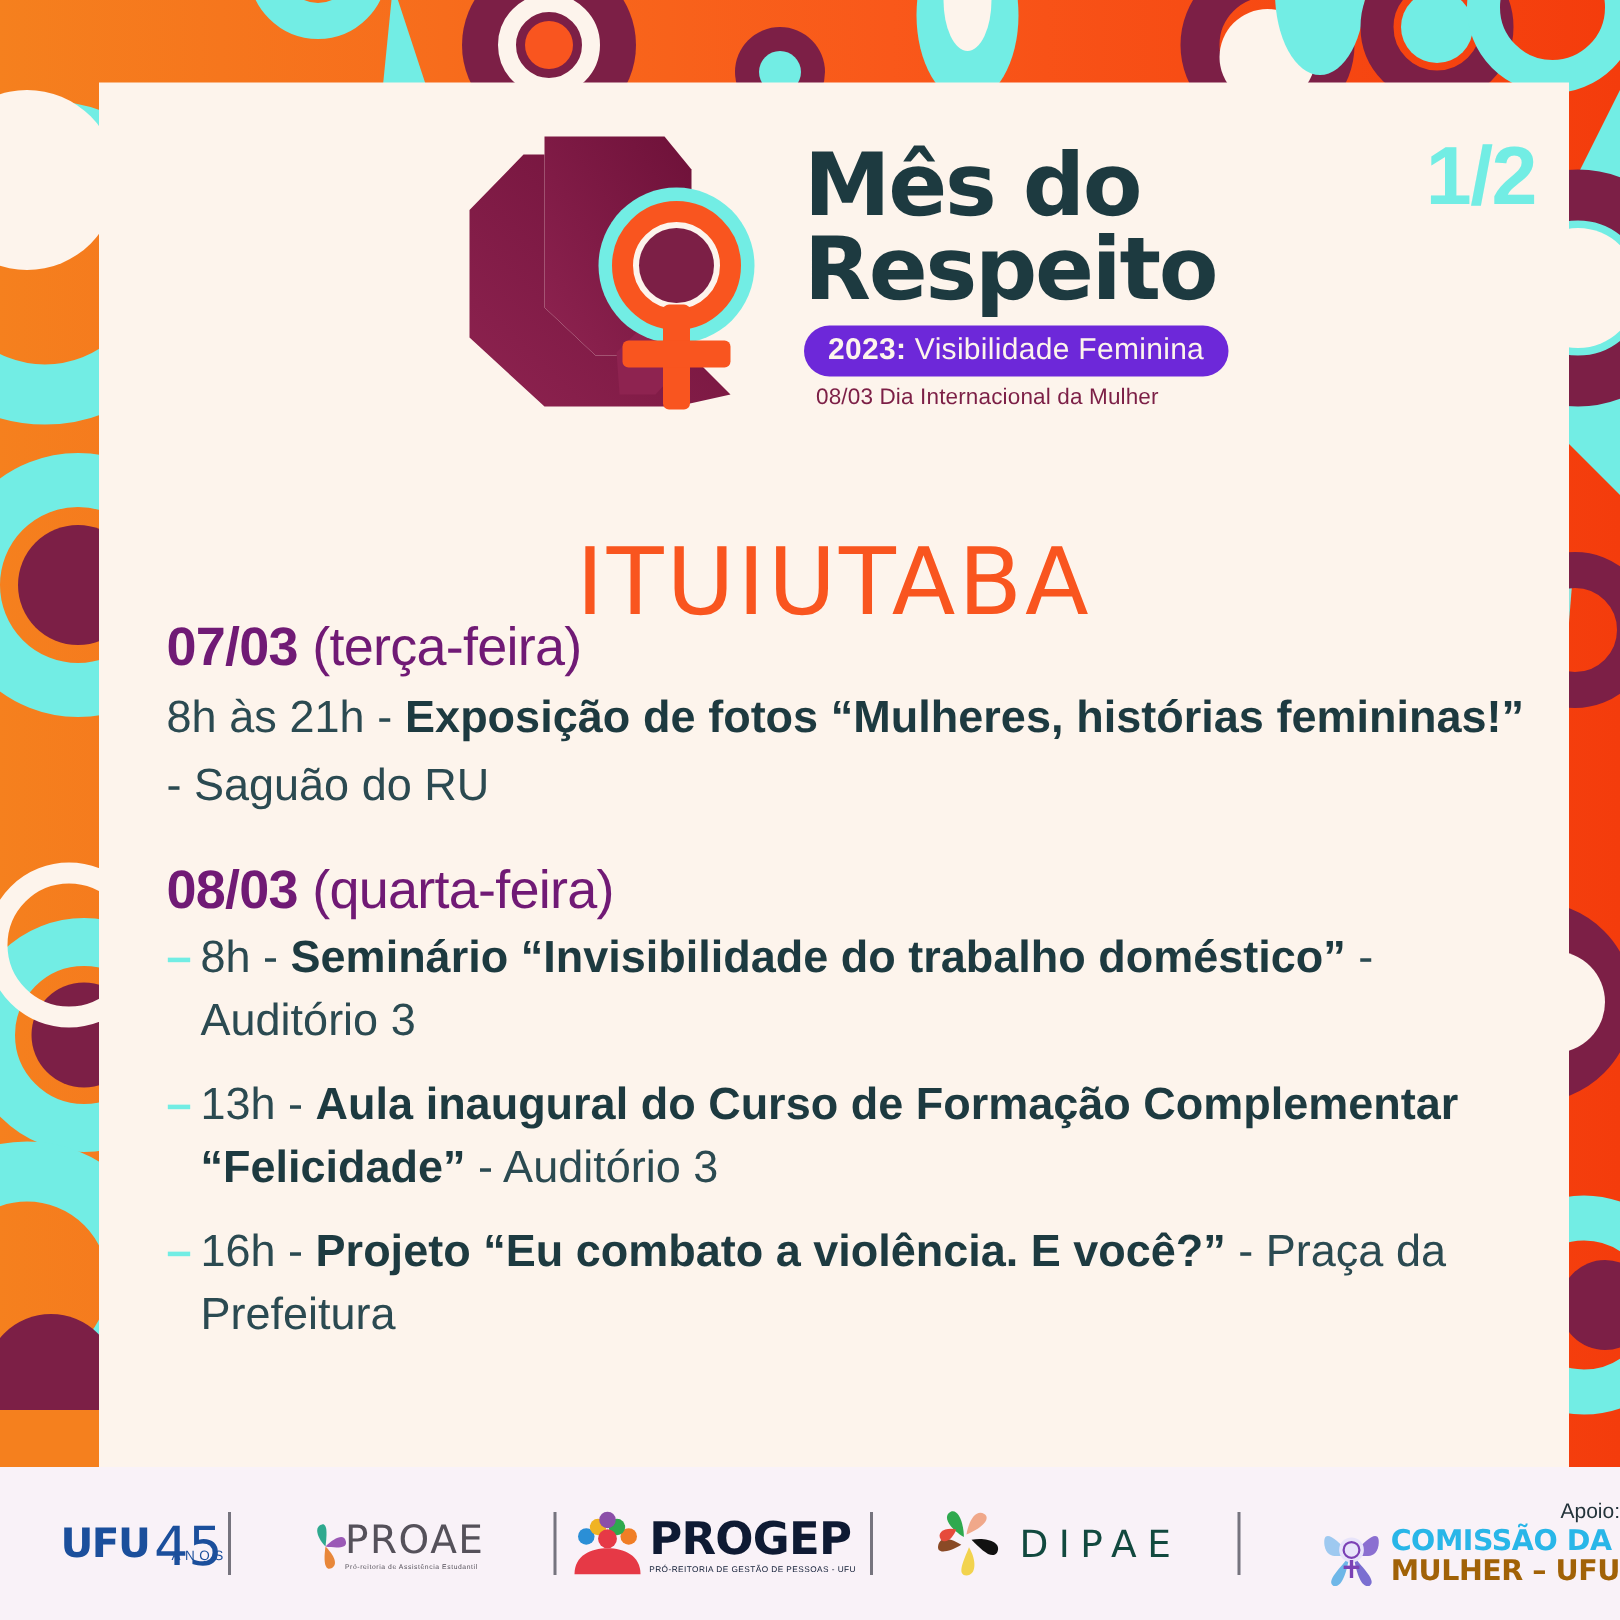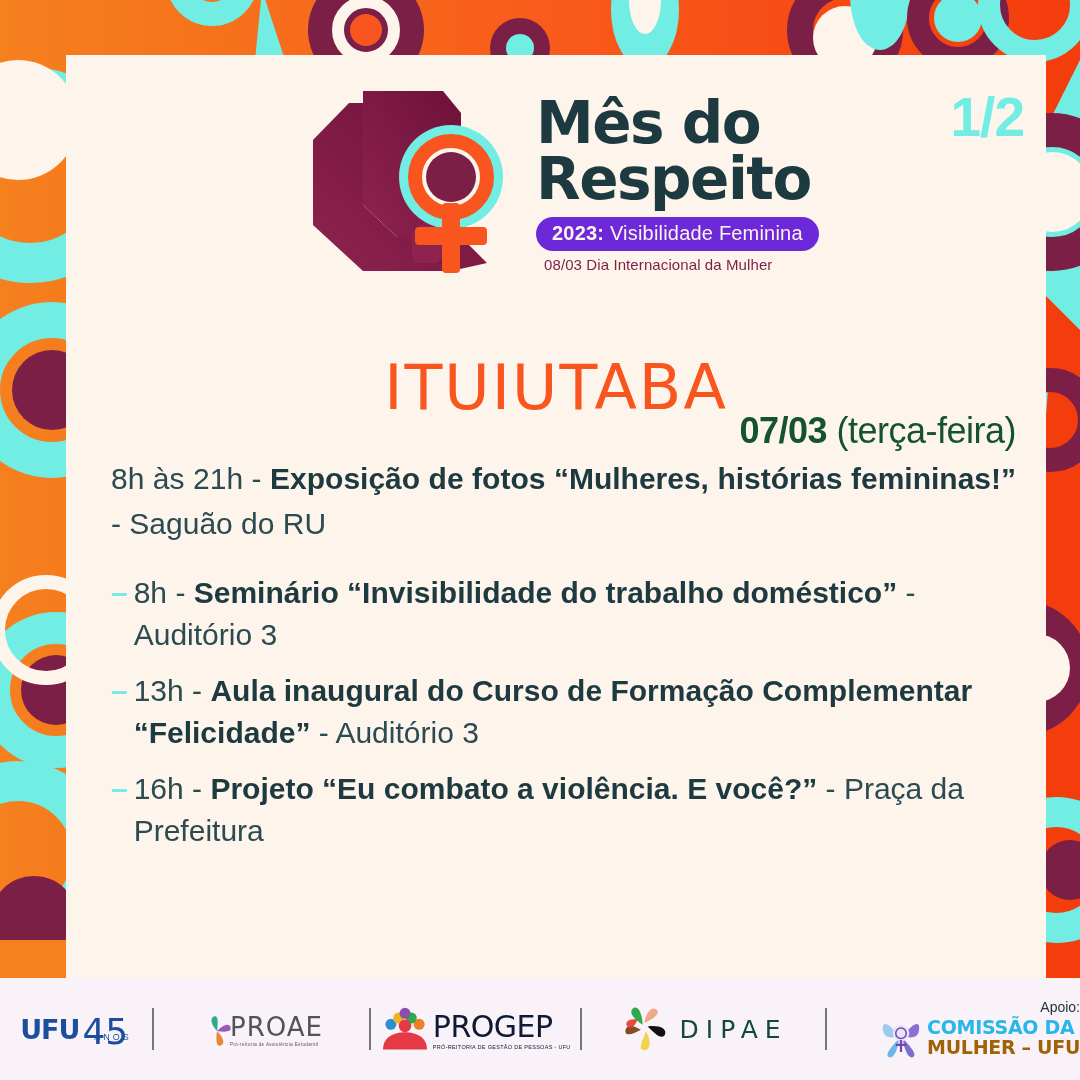--- a/index.html
+++ b/index.html
@@ -85,25 +85,24 @@
     letter-spacing:2px;
   }
 
   
   #schedule {
     position:absolute; left:45px; top:355px; width:905px;
   }
   .day-block { margin-bottom:26px; }
   .day-head {
     font-size:36px;
-    color:#14532d;
+    color:#701a75;
     letter-spacing:-0.5px;
     margin-bottom:4px;
     white-space:nowrap;
-    text-align:right;
   }
   .day-head .d-date { font-weight:bold; }
   .day-head .d-week { font-weight:400; }
 
   .entry {
     display:flex;
     align-items:flex-start;
     font-size:30px;
     line-height:42px;
     color:#2B4A51;
@@ -142,21 +141,21 @@
   .ufu-wrap { display:flex; align-items:flex-end; color:#1B4F9C; }
   .ufu-main { font-size:27px; font-weight:bold; letter-spacing:-1px; font-family:"DejaVu Sans",sans-serif; }
   .ufu-45 { font-size:36px; font-weight:500; line-height:26px; margin-left:1px; font-family:"DejaVu Sans",sans-serif;}
   .ufu-anos { font-size:9px; letter-spacing:3px; }
 
   
   .proae-word { font-size:26px; color:#55515A; letter-spacing:1px; font-family:"DejaVu Sans",sans-serif; }
   .proae-sub { font-size:4.5px; color:#55515A; letter-spacing:.4px; white-space:nowrap; }
 
   
-  .progep-word { font-size:30px; font-weight:normal; color:#0E1A33; letter-spacing:-.5px; font-family:"DejaVu Sans",sans-serif; }
+  .progep-word { font-size:30px; font-weight:bold; color:#0E1A33; letter-spacing:-.5px; font-family:"DejaVu Sans",sans-serif; }
   .progep-sub { font-size:5.5px; color:#0E1A33; letter-spacing:.3px; white-space:nowrap; }
 
   
   .dipae-word { font-size:25px; color:#12493F; letter-spacing:7px; font-family:"DejaVu Sans",sans-serif;}
 
   
   .apoio-label { font-size:14px; color:#24343B; text-align:center; }
   .com-l1 { font-size:19px; font-weight:bold; color:#29B6E8; letter-spacing:-.3px; line-height:20px; font-family:"DejaVu Sans",sans-serif;}
   .com-l2 { font-size:19px; font-weight:bold; color:#a16207; letter-spacing:-.3px; line-height:20px; font-family:"DejaVu Sans",sans-serif;}
 </style>
@@ -258,41 +257,42 @@
     </div>
 
     <div id="city">ITUIUTABA</div>
 
     <div id="schedule">
         <div class="day-block">
           <div class="day-head"><span class="d-date">07/03</span><span class="d-week"> (terça-feira)</span></div>
           <div id="entry-expo"><span>8h às 21h - </span><b>Exposição de fotos “Mulheres, histórias femininas!”</b><span> - Saguão do RU</span></div>
         </div>
         <div class="day-block">
+          <div class="day-head"><span class="d-date">08/03</span><span class="d-week"> (quarta-feira)</span></div>
           <div class="entry">
             <span class="dash">–</span>
             <span class="entry-body"><span>8h - </span><b>Seminário “Invisibilidade do trabalho doméstico”</b><span> - Auditório 3</span></span>
           </div>
           <div class="entry">
             <span class="dash">–</span>
             <span class="entry-body"><span>13h - </span><b>Aula inaugural do Curso de Formação Complementar “Felicidade”</b><span> - Auditório 3</span></span>
           </div>
           <div class="entry">
             <span class="dash">–</span>
             <span class="entry-body"><span>16h - </span><b>Projeto “Eu combato a violência. E você?”</b><span> - Praça da Prefeitura</span></span>
           </div>
         </div>
       </div>
 
   </div>
 </div>
 
 <div id="footer">
 
-  <div class="logo-cell" style="width:156px;">
+  <div class="logo-cell" style="width:156px;justify-content:flex-end;">
     <div class="ufu-wrap">
       <div class="ufu-main">UFU</div>
       <div style="display:flex;align-items:flex-end;margin-left:2px;">
         <div class="ufu-45">45</div>
       </div>
       <div class="ufu-anos" style="margin-left:-34px;margin-bottom:3px;">ANOS</div>
     </div>
   </div>
 
   <div class="sep"></div>

